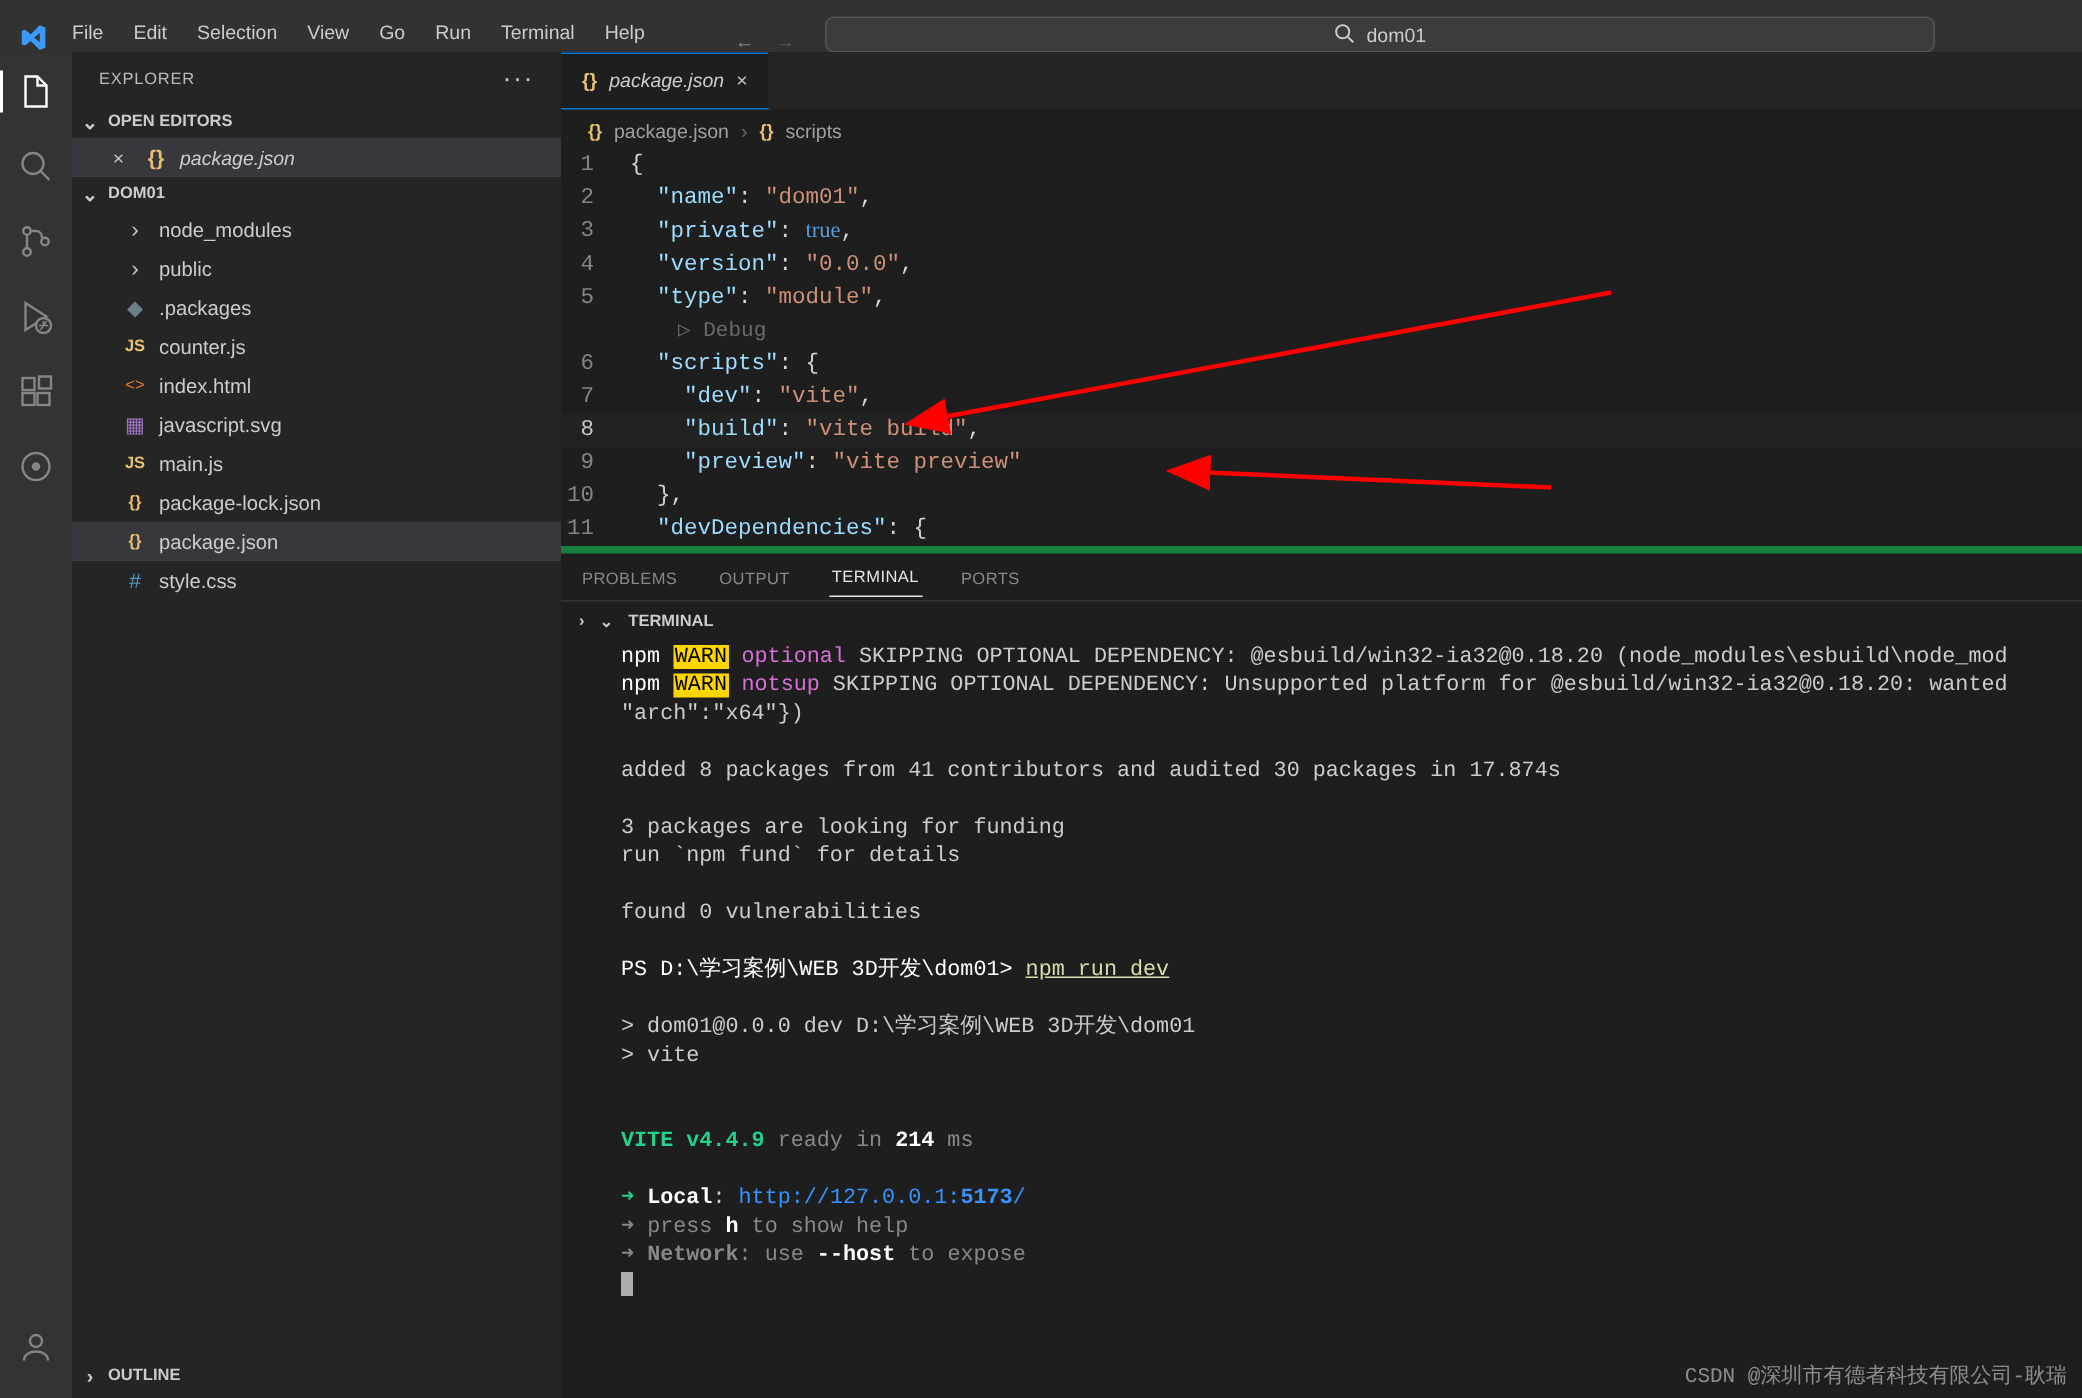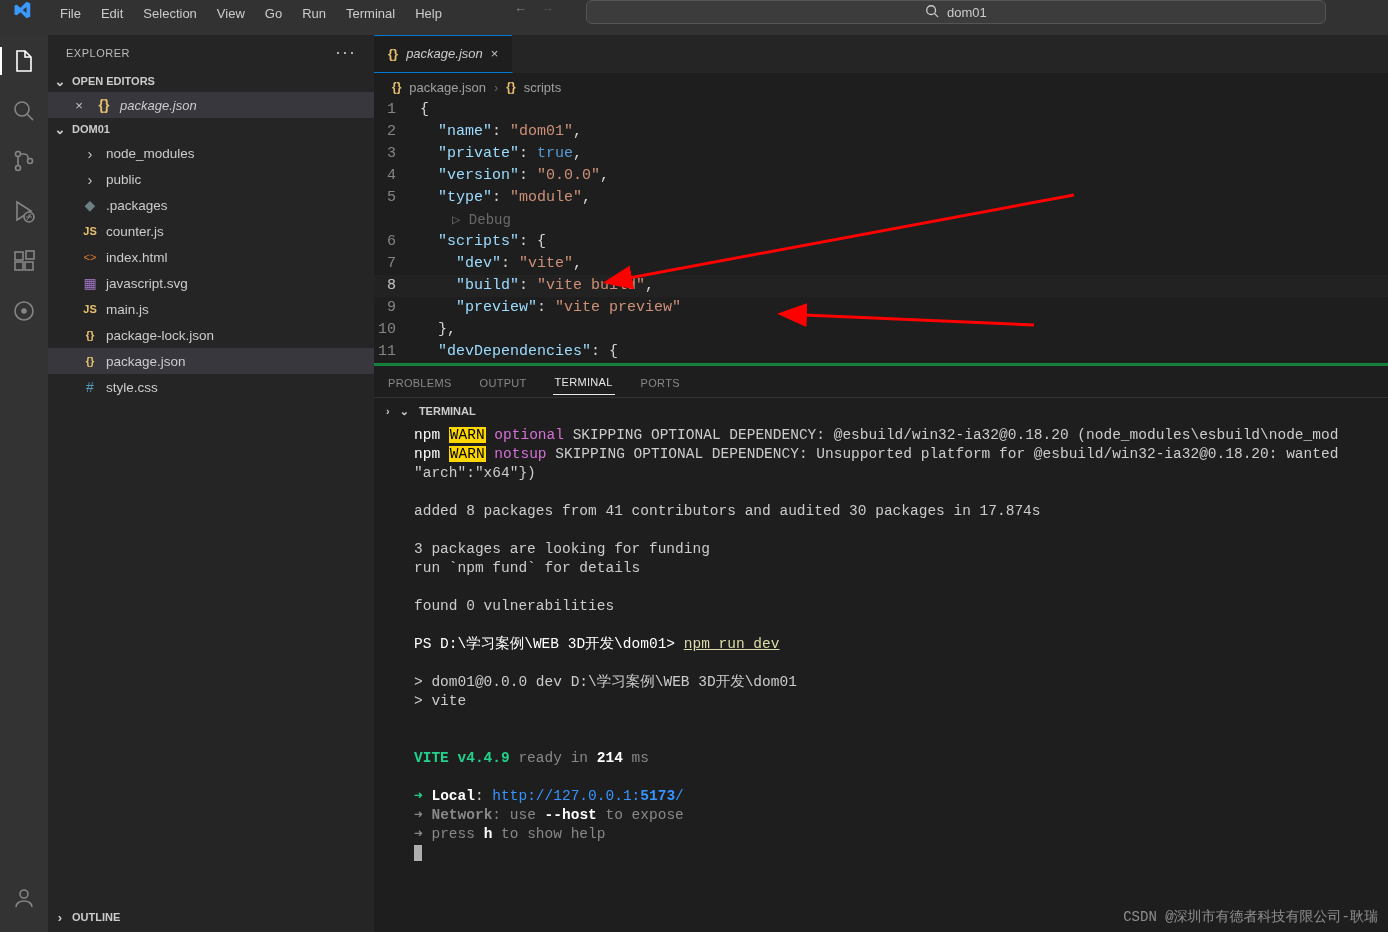--- a/index.html
+++ b/index.html
@@ -37,23 +37,23 @@
     font-family: "Segoe UI", Arial, sans-serif;
     font-size: 13px;
     color: var(--text);
     overflow: hidden;
     position: relative;
   }
   
   .titlebar {
     height: 35px;
     background: var(--title-bar);
-    display: flex; align-items: flex-start;
+    display: flex; align-items: flex-end;
     padding: 0 8px;
-    gap: 12px;
+    gap: 0;
   }
   .app-icon { width: 20px; height: 20px; margin: 0 6px 0 4px; display:flex; align-items:center; justify-content:center;}
   .menu { display: flex; }
   .menu-item { padding: 6px 10px; color: var(--text); cursor: default; }
   .nav-arrows { display:flex; gap:14px; margin-left: 50px; color:var(--text-dim);}
   .search-box {
     flex: 1 1 auto;
     margin: 0 12px 0 20px;
     max-width: 740px;
     height: 24px;
@@ -147,27 +147,27 @@
     white-space: pre;
     position: relative;
   }
   .code-line { display:flex; }
   .gutter { width:44px; color:#858585; text-align:right; padding-right:22px; user-select:none;}
   .code-line.current .gutter { color:#c6c6c6; }
   .code-line.current { background: rgba(255,255,255,0.02); }
   .code-content { padding-left: 2px; }
   .s-key { color: var(--key); }
   .s-str { color: var(--string); }
-  .s-bool { color: var(--bool); }
+  .s-bool { color: var(--bool); font-family: Liberation Serif, serif; }
   .s-punct { color: var(--punct);}
   .debug-hint { color: var(--text-dimmer); padding-left: 78px; font-size:14px; display:flex; align-items:center; gap:4px;}
 
   
   .panel {
-    border-top:3px solid #15803d;
+    border-top:5px solid #15803d;
     background: var(--bg);
     flex:1; min-height: 0;
     display:flex; flex-direction:column;
   }
   .panel-tabs {
     height: 32px; display:flex; align-items:center; gap: 24px;
     padding: 0 12px; font-size: 11px; color:#888;
     border-bottom: 1px solid #333;
   }
   .ptab { padding: 8px 2px 6px 2px; cursor:pointer; letter-spacing:0.3px;}
@@ -405,22 +405,22 @@
         <div>&nbsp;</div>
         <div><span class="tw">PS D:\学习案例\WEB 3D开发\dom01&gt;</span> <span class="ty">npm run dev</span></div>
         <div>&nbsp;</div>
         <div>&gt; dom01@0.0.0 dev D:\学习案例\WEB 3D开发\dom01</div>
         <div>&gt; vite</div>
         <div>&nbsp;</div>
         <div>&nbsp;</div>
         <div>  <span class="tg tb">VITE v4.4.9</span>  <span class="tgrey">ready in</span> <span class="tw tb">214</span> <span class="tgrey">ms</span></div>
         <div>&nbsp;</div>
         <div>  <span class="arrow-right-green"></span><span class="tw tb">Local</span>:   <span class="tlink">http://127.0.0.1:</span><span class="tlink tb">5173</span><span class="tlink">/</span></div>
+        <div>  <span class="arrow-right-dim"></span><span class="tgrey">press </span><span class="tw tb">h</span><span class="tgrey"> to show help</span></div>
         <div>  <span class="arrow-right-dim"></span><span class="tgrey tb">Network</span><span class="tgrey">: use </span><span class="tw tb">--host</span><span class="tgrey"> to expose</span></div>
-        <div>  <span class="arrow-right-dim"></span><span class="tgrey">press </span><span class="tw tb">h</span><span class="tgrey"> to show help</span></div>
         <div><span class="cursor-block"></span></div>
       </div>
 
     <svg class="anno" style="left:0;top:30px;" width="1014" height="500">
       <defs>
           <marker id="ah2" markerWidth="10" markerHeight="8" refX="1" refY="4" orient="auto">
             <polygon points="0 0, 10 4, 0 8" fill="red"></polygon>
           </marker>
         </defs>
       <line x1="660" y1="260" x2="430" y2="250" stroke="red" stroke-width="3" marker-end="url(#ah2)"></line>

